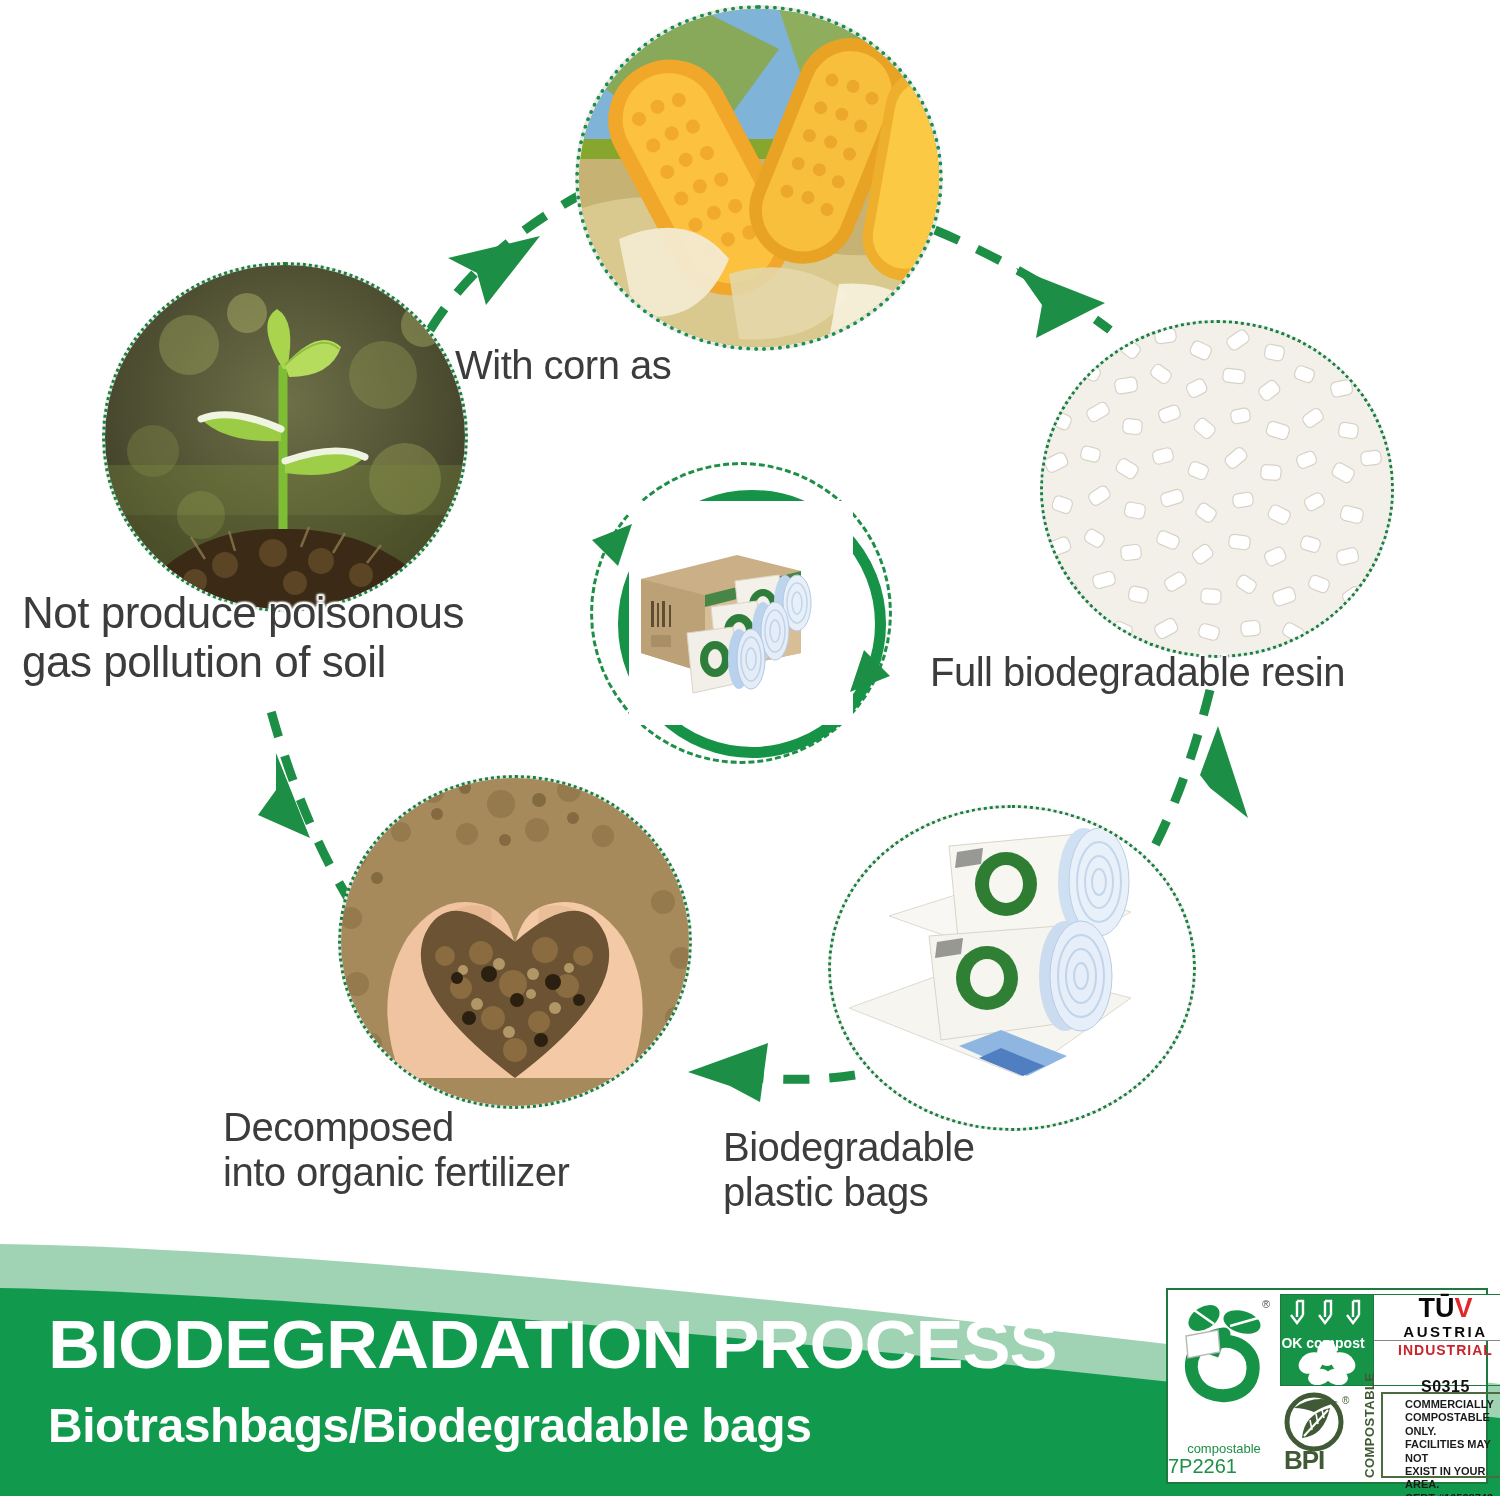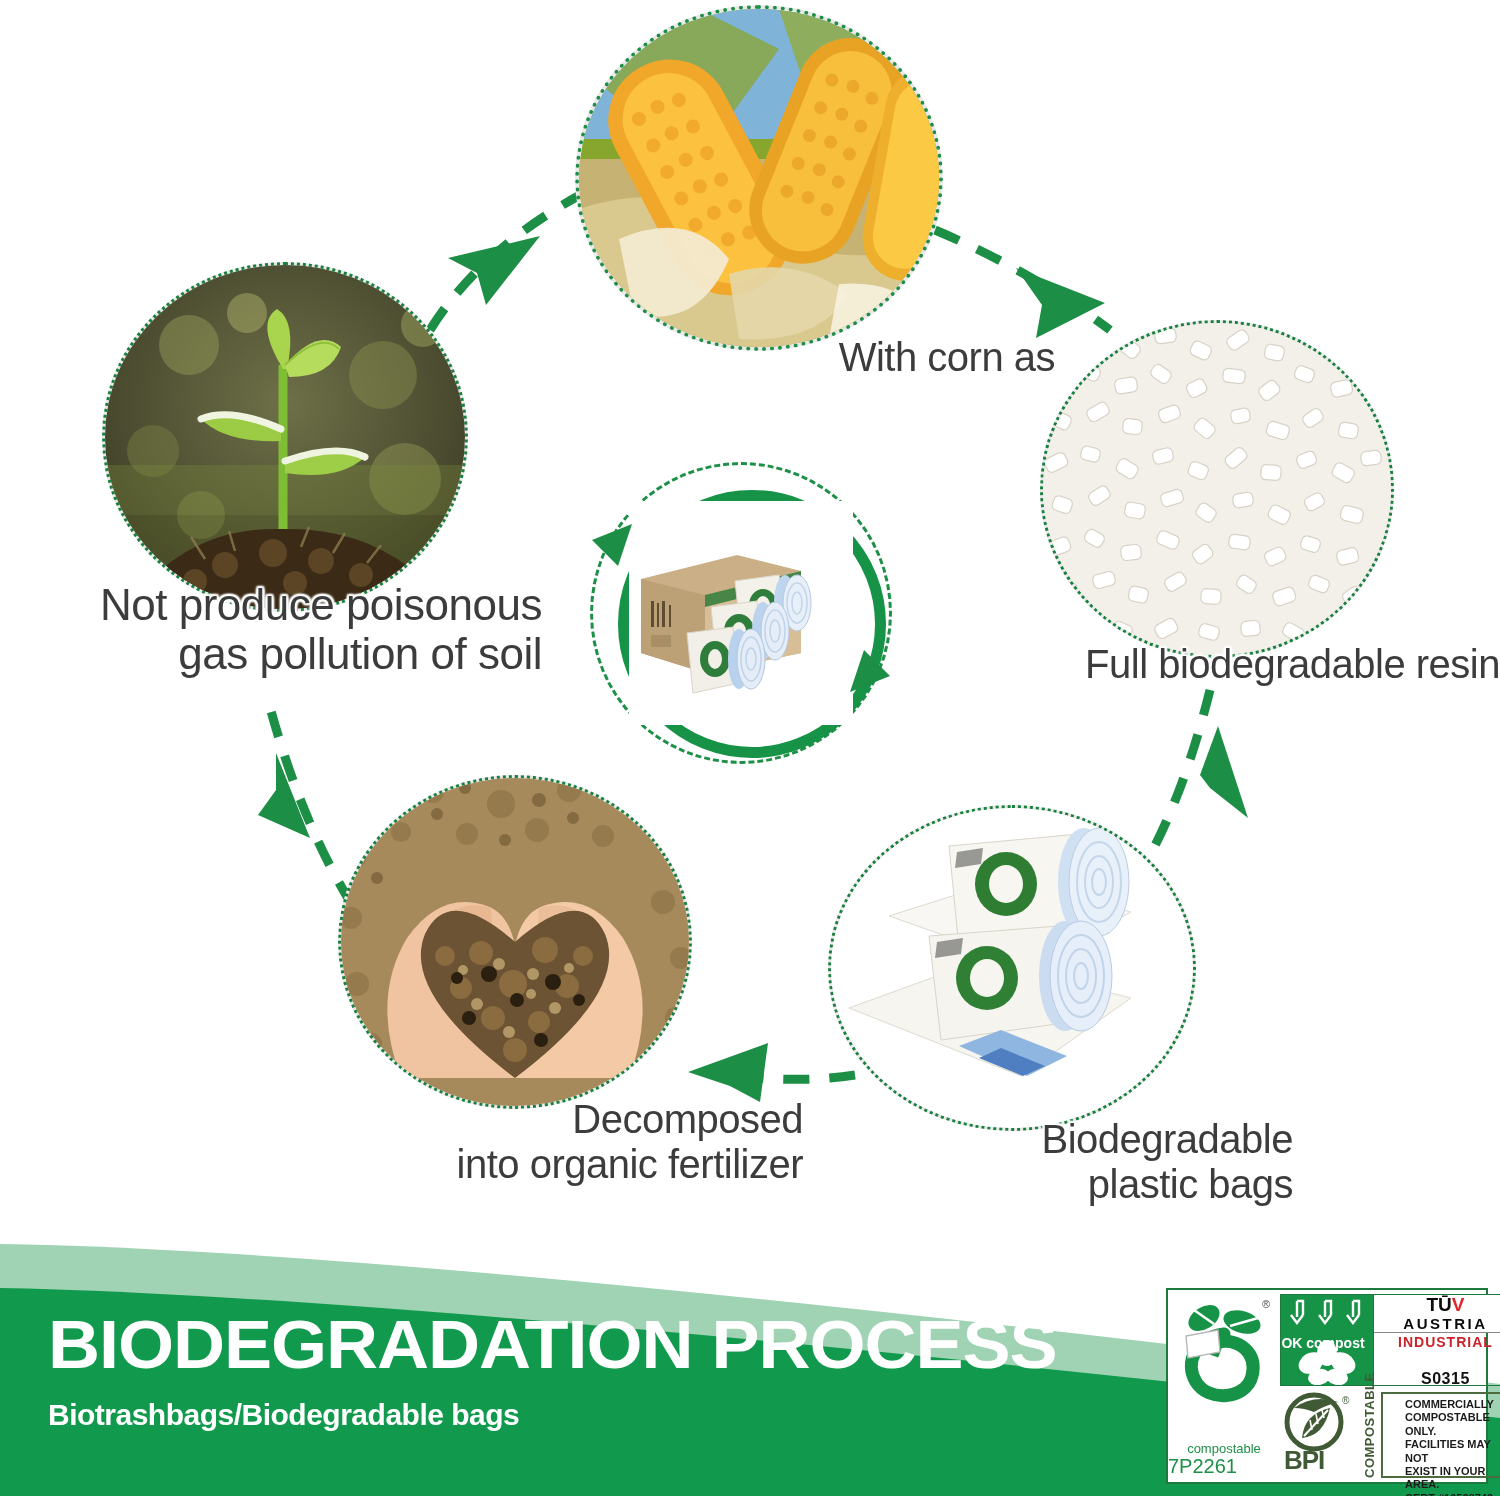--- a/index.html
+++ b/index.html
@@ -18,29 +18,30 @@
     position:absolute;left:0;top:0;
     border-radius:50%;
     overflow:hidden;
     background:#e9e9e9;
   }
   .photo.dotted{ border:4px dotted #1d8f46; }
   .photo.dotted-fine{ border:3px dotted #19803d; }
 
   .caption{
     position:absolute;
-    text-align:right;
+    text-align:left;
     color:#3c3c3c;
     font-weight:400;
     line-height:1.12;
     letter-spacing:-0.5px;
     text-shadow:
        2px 0 2px #fff, -2px 0 2px #fff, 0 2px 2px #fff, 0 -2px 2px #fff,
        2px 2px 2px #fff, -2px -2px 2px #fff, 2px -2px 2px #fff, -2px 2px 2px #fff;
     white-space:nowrap;
+    margin-top:8px;
   }
 
   
   #center-node{position:absolute;}
   .ring-dashed{
     position:absolute;inset:0;border-radius:50%;
     border:3px dashed #1d8f46;
   }
   .ring-solid{
     position:absolute;border-radius:50%;
@@ -52,21 +53,21 @@
   #banner{position:absolute;left:0;bottom:0;width:1500px;height:300px;}
   #banner-text{position:absolute;left:48px;top:1310px;}
   .ban-title{
     font-size:68px;font-weight:bold;color:#ffffff;
     letter-spacing:-1px;line-height:1;
     font-family:"Liberation Sans", sans-serif;
     transform:scaleX(1.06);transform-origin:left center;
     white-space:nowrap;
   }
   .ban-sub{
-    font-size:30px;font-weight:bold;color:#ffffff;
+    font-size:48px;font-weight:bold;color:#ffffff;
     margin-top:20px;letter-spacing:-0.5px;white-space:nowrap;
   }
 
   
   #certs{
     position:absolute;left:1166px;top:1288px;
     width:322px;height:196px;
     background:#ffffff;
     border:2px solid #1d7a3e;
     box-sizing:border-box;
@@ -84,21 +85,21 @@
   .seedling-num{position:absolute;bottom:4px;left:0;right:0;font-size:20px;color:#1d8f46;}
 
   .tuv-row{display:flex;height:92px;border:1.5px solid #1d7a3e;box-sizing:border-box;}
   .okcompost{
     width:92px;flex:0 0 92px;background:#169347;color:#fff;
     position:relative;box-sizing:border-box;
   }
   .ok-label{position:absolute;top:40px;left:0;right:8px;text-align:center;font-size:14px;font-weight:bold;color:#fff;}
   .tuv-box{flex:1;display:flex;flex-direction:column;border-left:1.5px solid #1d7a3e;box-sizing:border-box;}
   .tuv-top{flex:1;display:flex;flex-direction:column;align-items:center;justify-content:center;background:#fff;}
-  .tuv-word{font-size:19px;font-weight:bold;color:#0a0a0a;letter-spacing:0px;line-height:1;position:relative;}
+  .tuv-word{font-size:27px;font-weight:bold;color:#0a0a0a;letter-spacing:0px;line-height:1;position:relative;}
   .tuv-word .vred{color:#e3262a;}
   .tuv-austria{font-size:15px;font-weight:bold;color:#0a0a0a;letter-spacing:2.5px;margin-top:1px;}
   .tuv-bot{border-top:1.5px solid #888;text-align:center;padding:1px 0 2px;}
   .tuv-ind{font-size:14px;font-weight:bold;color:#c9232b;letter-spacing:1px;}
   .tuv-s0{font-size:16px;font-weight:bold;color:#111;letter-spacing:0.5px;margin-top:20px;}
 
   .bpi-row{display:flex;margin-top:6px;height:86px;}
   .bpi-mark{width:84px;flex:0 0 84px;position:relative;}
   .bpi-word{position:absolute;left:4px;bottom:2px;font-size:26px;font-weight:bold;color:#3f5a34;letter-spacing:-1px;margin-top:44px;}
   .bpi-vert{

